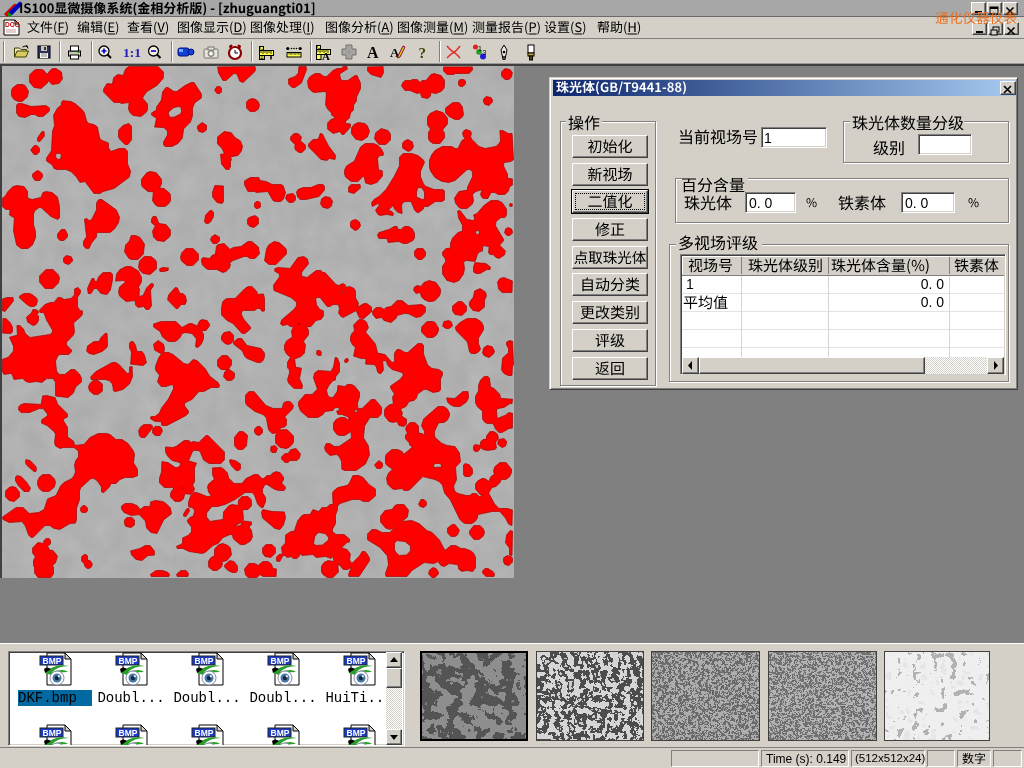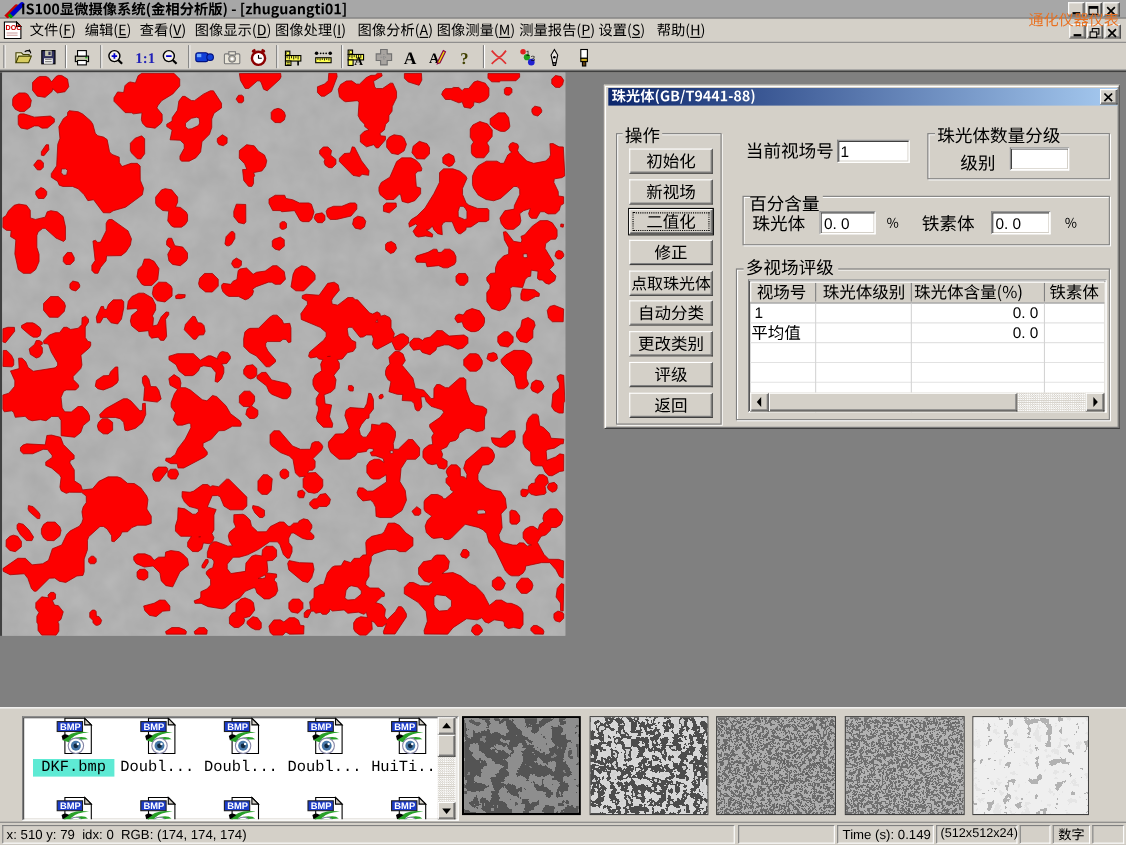--- a/index.html
+++ b/index.html
@@ -292,21 +292,21 @@
             <path d="M9 3 L5 7.5 L9 12 Z" fill="#000"></path>
           </svg></div>
 <div class="abs raised" style="left:17px;top:0;width:226px;height:17px"></div>
 <div class="abs" style="left:243px;top:0;width:62px;height:17px;background-image:repeating-conic-gradient(#ffffff 0% 25%,#d4d0c8 25% 50%);background-size:2px 2px;"></div>
 <div class="abs raised" style="left:305px;top:0;width:17px;height:17px"><svg width="15" height="15">
             <path d="M6 3 L10 7.5 L6 12 Z" fill="#000"></path>
           </svg></div>
 </div>
 </div>
 <div class="abs" style="left:0;top:643px;width:1024px;height:104px;background:#d4d0c8;border-top:1px solid #fff">
-<div class="abs sunken" style="left:20px;top:7px;width:397px;height:95px;overflow:hidden">
+<div class="abs sunken" style="left:8px;top:7px;width:397px;height:95px;overflow:hidden">
 <svg class="abs" style="left:0;top:0" width="377" height="93">
           <g transform="translate(31,0)">
 <path d="M7 1 H25 L31 7 V33 H7 Z" fill="#fff" stroke="#000"></path>
 <path d="M25 1 L31 7 H25 Z" fill="#d4d0c8" stroke="#000"></path>
 <rect x="0" y="4" width="23" height="9" fill="#1c3cc8" stroke="#202020"></rect>
 <text x="2.5" y="11.5" font-size="8.5" font-weight="bold" fill="#fff" font-family="Liberation Sans">BMP</text>
 <path d="M5 21 Q14 11 29 14 Q18 14 12 20 Q24 16 28 20 Q17 20 14 24 Z" fill="#28a028"></path>
 <path d="M4 17 q3 -3 7 0 l-6 4 Z" fill="#000"></path>
 <circle cx="17" cy="26" r="7" fill="#fff" stroke="#8888a8"></circle>
 <circle cx="17" cy="26" r="4.5" fill="#4878a8"></circle>
@@ -415,21 +415,21 @@
 <rect x="0" y="4" width="23" height="9" fill="#1c3cc8" stroke="#202020"></rect>
 <text x="2.5" y="11.5" font-size="8.5" font-weight="bold" fill="#fff" font-family="Liberation Sans">BMP</text>
 <path d="M5 21 Q14 11 29 14 Q18 14 12 20 Q24 16 28 20 Q17 20 14 24 Z" fill="#28a028"></path>
 <path d="M4 17 q3 -3 7 0 l-6 4 Z" fill="#000"></path>
 <circle cx="17" cy="26" r="7" fill="#fff" stroke="#8888a8"></circle>
 <circle cx="17" cy="26" r="4.5" fill="#4878a8"></circle>
 <circle cx="17" cy="26" r="2.2" fill="#102840"></circle>
 <circle cx="18.8" cy="24.3" r="1.1" fill="#fff"></circle>
 </g>
         </svg>
-<div class="abs" style="left:9px;top:38px;width:74px;height:16px;line-height:16px;text-align:center;font-family:'Liberation Mono',monospace;font-size:14px;background:#5eead4;">DKF.bmp</div>
+<div class="abs" style="left:9px;top:38px;width:74px;height:16px;line-height:16px;font-family:'Liberation Mono',monospace;font-size:14px;background:#0369a1;">DKF.bmp</div>
         <div class="abs" style="left:85px;top:38px;width:74px;height:16px;line-height:16px;text-align:center;font-family:'Liberation Mono',monospace;font-size:14px;">Doubl...</div>
         <div class="abs" style="left:161px;top:38px;width:74px;height:16px;line-height:16px;text-align:center;font-family:'Liberation Mono',monospace;font-size:14px;">Doubl...</div>
         <div class="abs" style="left:237px;top:38px;width:74px;height:16px;line-height:16px;text-align:center;font-family:'Liberation Mono',monospace;font-size:14px;">Doubl...</div>
         <div class="abs" style="left:313px;top:38px;width:74px;height:16px;line-height:16px;text-align:center;font-family:'Liberation Mono',monospace;font-size:14px;">HuiTi...</div>
 <div class="abs" style="left:377px;top:0;width:16px;height:93px;background-image:repeating-conic-gradient(#ffffff 0% 25%,#d4d0c8 25% 50%);background-size:2px 2px;">
 <div class="abs raised" style="left:0;top:0;width:16px;height:16px"><svg width="14" height="14">
               <path d="M7 4 L3 9 H11 Z" fill="#000"></path>
             </svg></div>
 <div class="abs raised" style="left:0;top:77px;width:16px;height:16px"><svg width="14" height="14">
               <path d="M7 10 L3 5 H11 Z" fill="#000"></path>
@@ -497,21 +497,20 @@
 <feColorMatrix type="matrix" values="0.33 0.33 0.33 0 0  0.33 0.33 0.33 0 0  0.33 0.33 0.33 0 0  0 0 0 0 1"></feColorMatrix>
 <feComponentTransfer>
             <feFuncR type="discrete" tableValues="0.92 0.7 0.94 0.9 0.95"></feFuncR>
             <feFuncG type="discrete" tableValues="0.92 0.7 0.94 0.9 0.95"></feFuncG>
             <feFuncB type="discrete" tableValues="0.92 0.7 0.94 0.9 0.95"></feFuncB>
           </feComponentTransfer>
 </filter>
         <rect width="104" height="88" filter="url(#t5)"></rect>
       </svg></div>
 <div class="abs" style="left:0;top:747px;width:1024px;height:21px;background:#d4d0c8;border-top:1px solid #808080;font-size:12px">
-<div class="abs" style="left:2px;top:2px;width:666px;height:17px;border:1px solid;border-color:#808080 #fff #fff #808080;padding:1px 0 0 3px">x: 510 y: 79&nbsp; idx: 0&nbsp; RGB: (174, 174, 174)</div>
 <div class="abs" style="left:671px;top:2px;width:88px;height:17px;border:1px solid;border-color:#808080 #fff #fff #808080"></div>
 <div class="abs" style="left:761px;top:2px;width:88px;height:17px;border:1px solid;border-color:#808080 #fff #fff #808080;padding:1px 0 0 4px">Time (s): 0.149</div>
 <div class="abs" style="left:851px;top:2px;width:74px;height:17px;border:1px solid;border-color:#808080 #fff #fff #808080;padding:1px 0 0 3px;font-size:11.5px">(512x512x24)</div>
 <div class="abs" style="left:927px;top:2px;width:28px;height:17px;border:1px solid;border-color:#808080 #fff #fff #808080"></div>
 <div class="abs" style="left:957px;top:2px;width:34px;height:17px;border:1px solid;border-color:#808080 #fff #fff #808080"><svg width="32" height="15">
           <path d="M9.3 2.1C9.1 2.6 8.7 3.3 8.4 3.7L9 4C9.3 3.6 9.7 3 10.1 2.5ZM5.1 2.5C5.4 3 5.7 3.6 5.8 4.1L6.5 3.8C6.4 3.3 6.1 2.7 5.7 2.2ZM8.9 8.9C8.6 9.5 8.3 10 7.8 10.5C7.3 10.3 6.9 10 6.4 9.8C6.6 9.6 6.8 9.2 7 8.9ZM5.3 10.2C5.9 10.4 6.6 10.7 7.2 11C6.4 11.6 5.5 11.9 4.5 12.2C4.6 12.3 4.8 12.6 4.9 12.9C6 12.6 7 12.1 7.9 11.4C8.3 11.6 8.7 11.9 8.9 12.1L9.5 11.5C9.2 11.3 8.9 11.1 8.5 10.9C9.1 10.2 9.6 9.3 9.9 8.3L9.4 8.1L9.3 8.1H7.3L7.6 7.5L6.8 7.4C6.7 7.6 6.6 7.9 6.5 8.1H4.8V8.9H6.1C5.8 9.4 5.6 9.8 5.3 10.2ZM7.1 1.9V4.2H4.6V4.9H6.8C6.2 5.7 5.3 6.4 4.5 6.8C4.6 6.9 4.9 7.3 5 7.5C5.7 7.1 6.5 6.4 7.1 5.7V7.2H7.9V5.5C8.5 5.9 9.2 6.5 9.5 6.8L10 6.1C9.7 5.9 8.7 5.3 8.1 4.9H10.4V4.2H7.9V1.9ZM11.5 2C11.2 4.1 10.7 6.1 9.8 7.4C10 7.5 10.3 7.8 10.5 8C10.8 7.5 11 7 11.3 6.4C11.5 7.6 11.9 8.7 12.3 9.6C11.7 10.8 10.7 11.6 9.4 12.3C9.6 12.4 9.8 12.8 9.9 13C11.1 12.3 12.1 11.5 12.8 10.5C13.4 11.5 14.1 12.3 15.1 12.9C15.2 12.6 15.5 12.3 15.7 12.1C14.7 11.6 13.9 10.7 13.3 9.6C13.9 8.4 14.3 6.9 14.6 5.1H15.4V4.2H12C12.1 3.6 12.3 2.9 12.4 2.1ZM13.7 5.1C13.5 6.5 13.2 7.7 12.8 8.7C12.3 7.6 12 6.4 11.8 5.1Z M21.5 7.6V8.4H16.8V9.3H21.5V11.8C21.5 12 21.5 12.1 21.2 12.1C21 12.1 20.2 12.1 19.4 12C19.6 12.3 19.8 12.7 19.8 12.9C20.8 12.9 21.5 12.9 21.9 12.8C22.3 12.6 22.5 12.4 22.5 11.9V9.3H27.2V8.4H22.5V8C23.5 7.4 24.6 6.6 25.3 5.8L24.7 5.3L24.5 5.4H18.8V6.2H23.6C23 6.8 22.2 7.3 21.5 7.6ZM21.1 2.1C21.3 2.4 21.5 2.8 21.7 3.2H17V5.7H17.8V4H26.1V5.7H27V3.2H22.8C22.6 2.8 22.3 2.2 22 1.8Z" fill="#000"></path>
         </svg></div>
 <div class="abs" style="left:993px;top:2px;width:29px;height:17px;border:1px solid;border-color:#808080 #fff #fff #808080"></div>
 </div>
 <svg class="abs" style="left:933px;top:0;z-index:50" width="91" height="30">

